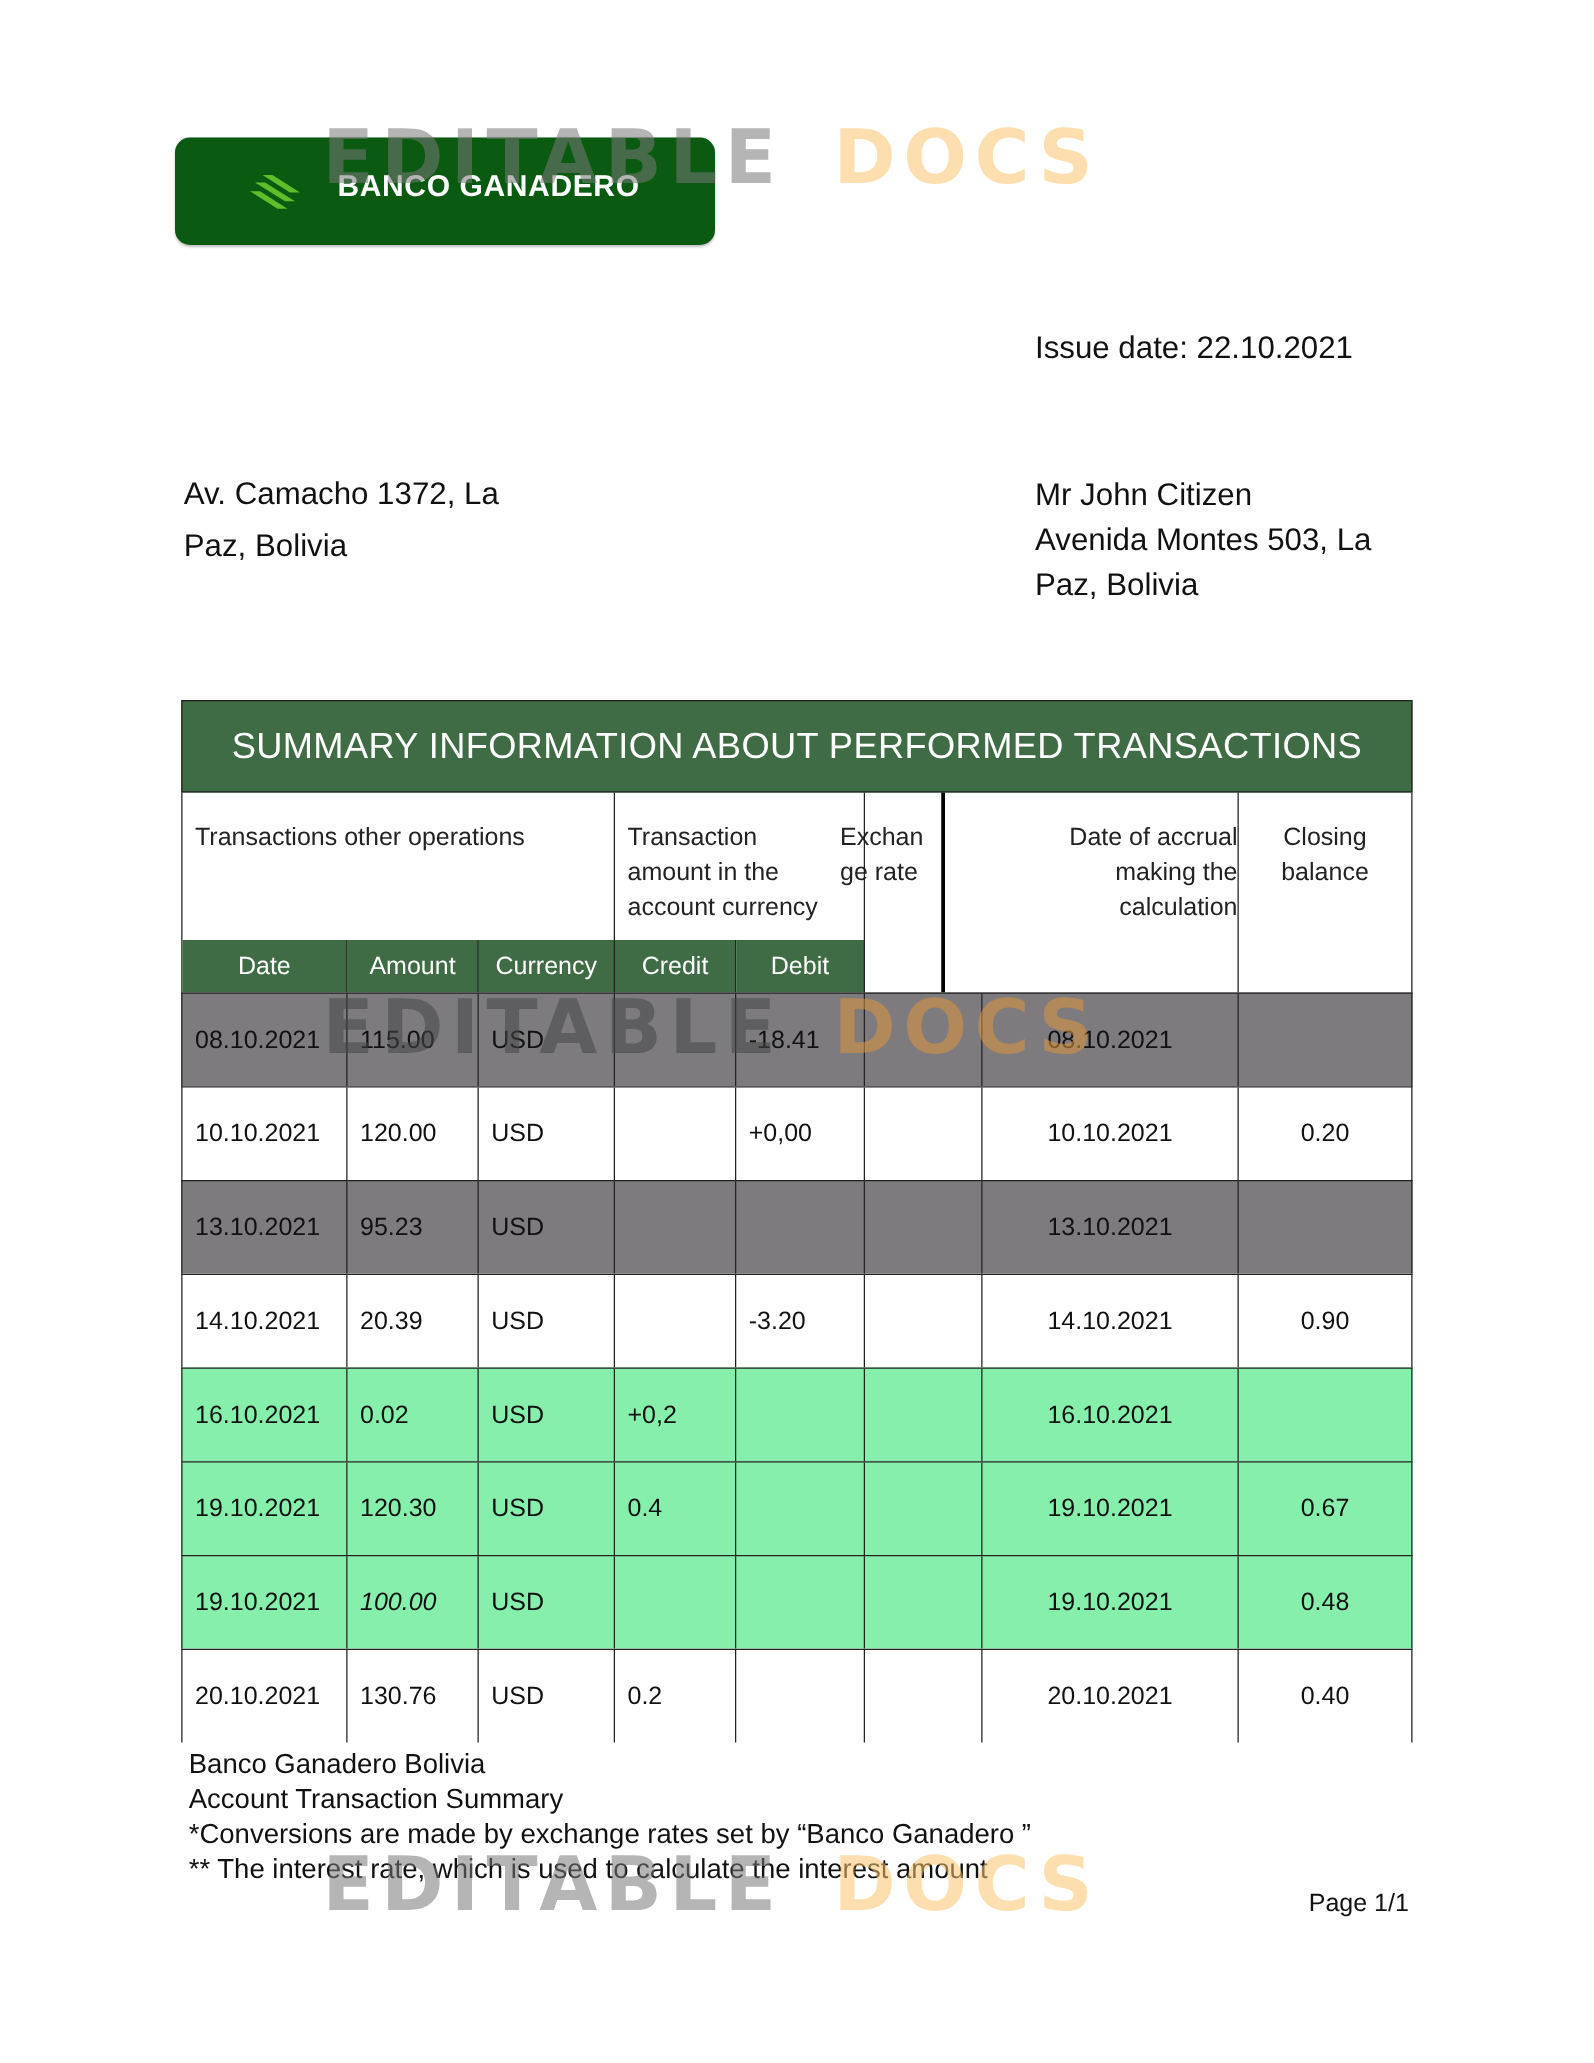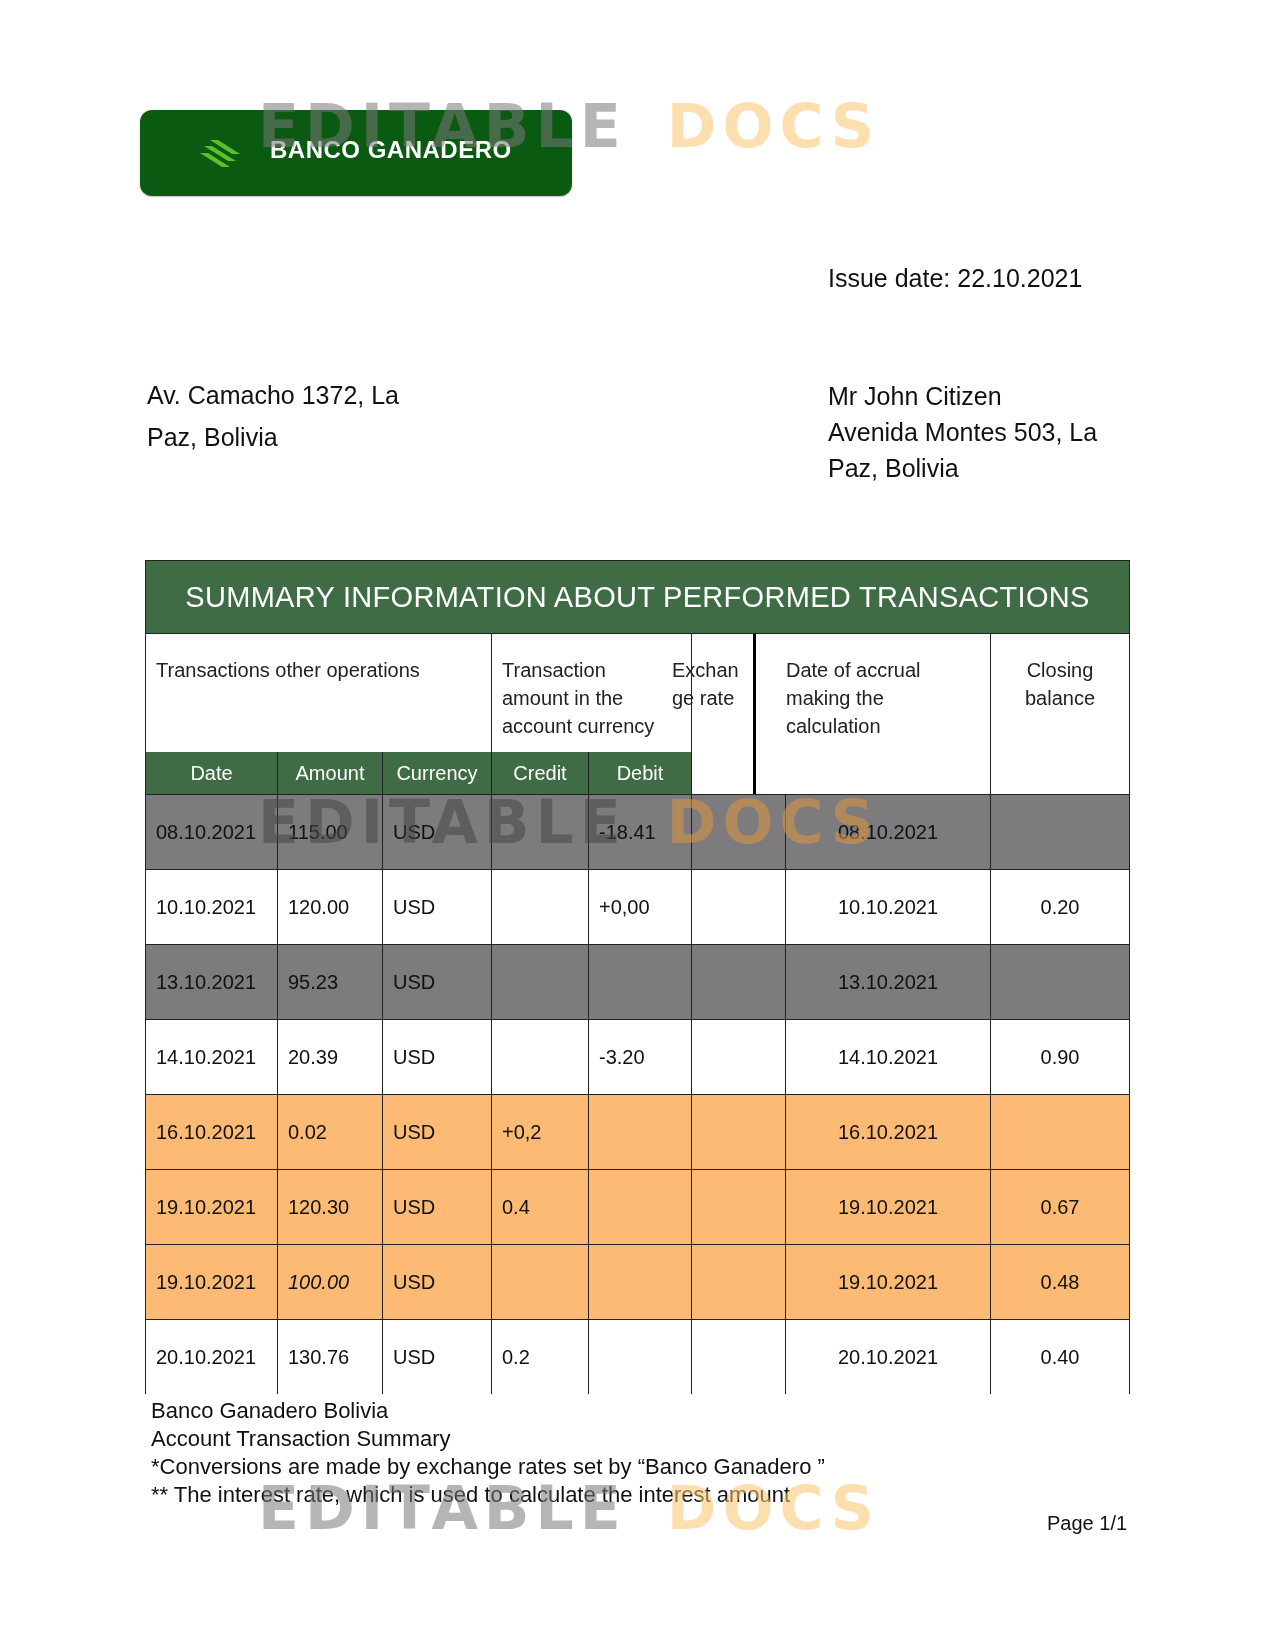--- a/index.html
+++ b/index.html
@@ -29,21 +29,21 @@
     .tbl { left: 145px; top: 560px; width: 985px; }
     .tbl-title { height: 74px; background: #3f6b45; color: #fff; font-size: 29px;
                  display: flex; align-items: center; justify-content: center;
                  border: 1px solid #222; box-sizing: border-box; letter-spacing: 0.3px; }
     .hdr { position: relative; height: 160px; border-left: 1px solid #222; border-right: 1px solid #222; box-sizing: border-box; }
     .hcell { position: absolute; top: 0; height: 160px; box-sizing: border-box; font-size: 20px; line-height: 28px; color: #222; }
     .hsub { position: absolute; top: 118px; height: 42px; background: #3f6b45; color: #fff; font-size: 20px;
             display: flex; align-items: center; justify-content: center; box-sizing: border-box; border-right: 1px solid #222; }
     .row { position: relative; height: 75px; border-top: 1px solid #222; box-sizing: border-box; border-left: 1px solid #222; border-right: 1px solid #222; }
     .row.dark { background: #7d7b7e; }
-    .row.light { background: #fdba74; }
+    .row.light { background: #86efac; }
     .row.white { background: #ffffff; }
     .cell { position: absolute; top: 0; height: 100%; box-sizing: border-box; border-right: 1px solid #222;
             display: flex; align-items: center; font-size: 20px; color: #111; padding-left: 10px; }
     .cell.center { justify-content: center; padding-left: 0; }
     .cell.last { border-right: none; }
     .row.last-row { border-bottom: none; }
 
     .foot { left: 151px; top: 1397px; font-size: 22px; line-height: 28px; color: #111; }
     .page { left: 1047px; top: 1512px; font-size: 20px; color: #111; }
   </style>
@@ -83,21 +83,21 @@
     </div>
     <div class="hcell" style="left:346px;width:200px;border-right:1px solid #222;padding:22px 0 0 10px;">
       <div>Transaction</div>
       <div>amount in the</div>
       <div>account currency</div>
     </div>
     <div class="hcell" style="left:516px;width:94px;border-right:3px solid #000000;padding:22px 0 0 10px;">
       <div>Exchan</div>
       <div>ge rate</div>
     </div>
-    <div class="hcell" style="left:640px;width:205px;border-right:1px solid #222;padding-top:22px;text-align:left;">
+    <div class="hcell" style="left:640px;width:205px;border-right:1px solid #222;padding-top:22px;text-align:right;">
       <div>Date of accrual</div>
       <div>making the</div>
       <div>calculation</div>
     </div>
     <div class="hcell" style="left:845px;width:138px;padding-top:22px;text-align:center;">
       <div>Closing</div>
       <div>balance</div>
     </div>
 
     <div class="hsub" style="left:0;width:132px;">Date</div>

